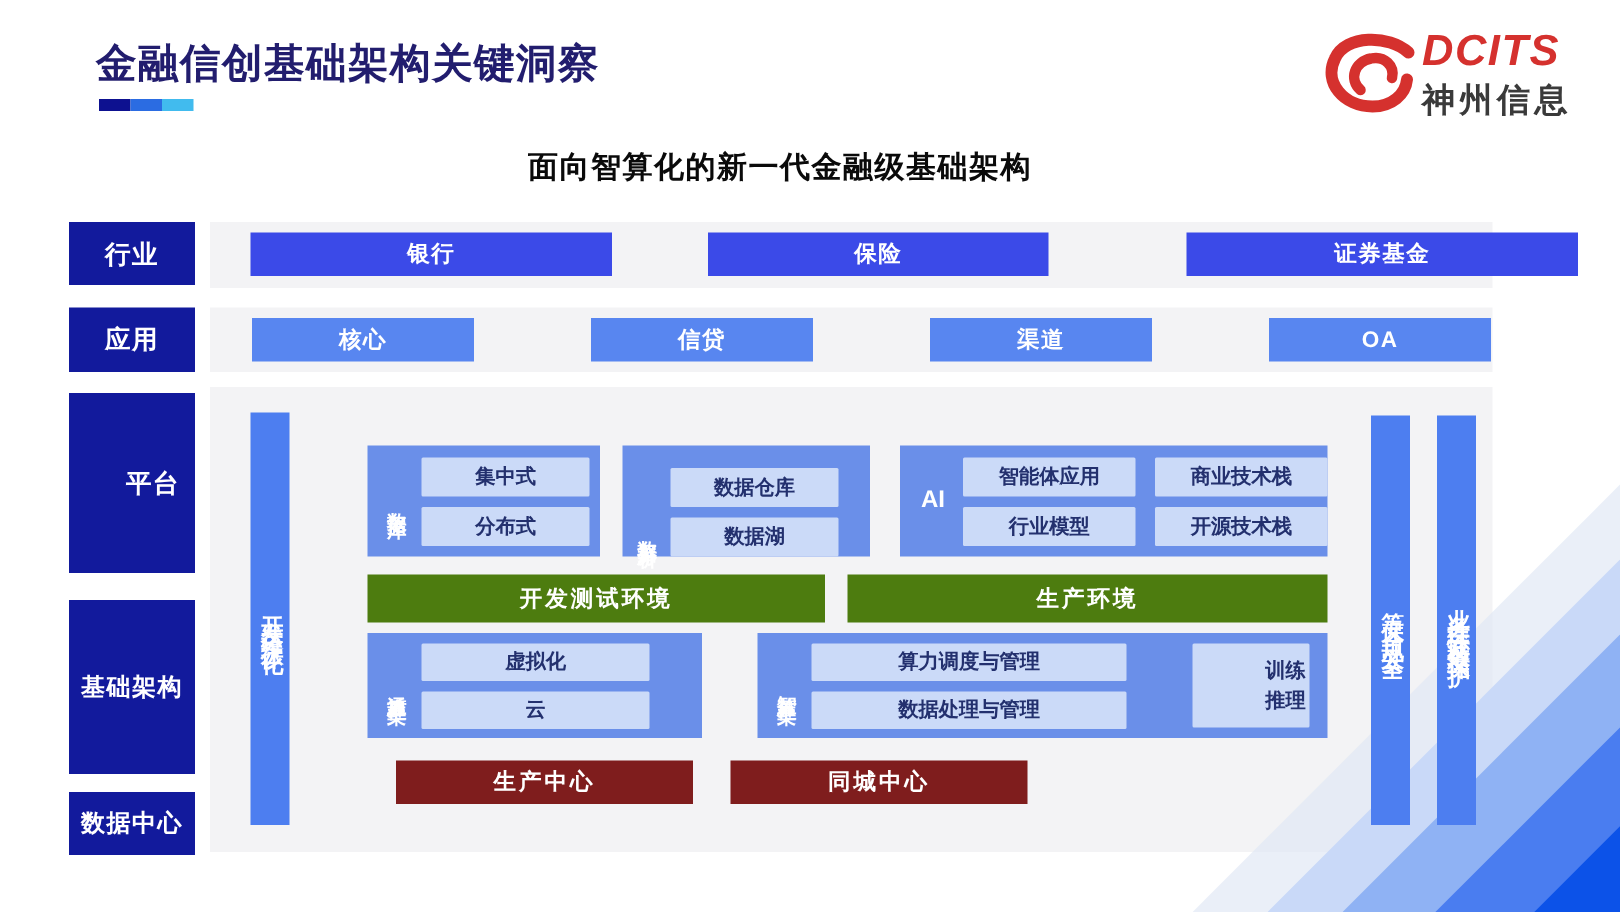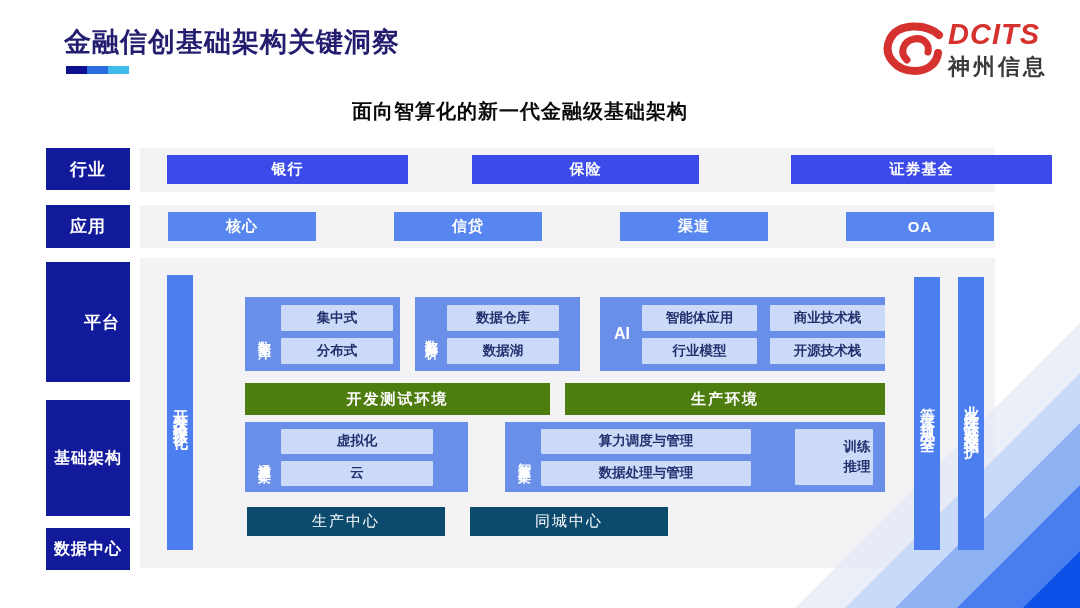--- a/index.html
+++ b/index.html
@@ -54,42 +54,42 @@
   .group { position:absolute; background:#6a8fe9; display:flex; align-items:center; z-index:2; }
   .g-label { color:#fff; font-weight:bold; font-size:13px; text-align:center; flex:0 0 auto; }
   .g-label-v { writing-mode:vertical-lr; text-orientation:upright; letter-spacing:2px; }
   .lab-3 { height:50px; } .lab-4 { height:64px; } .lab-2col { height:34px; line-height:16px; }
   .g-items { display:flex; flex-direction:column; gap:7px; margin-left:8px; }
   .lite { background:#cbdaf8; color:#23306e; font-weight:bold; font-size:13.5px;
           display:flex; align-items:center; justify-content:center; height:26px; border-radius:1px; }
 
   .grp-db  { left:105px; top:39px; width:155px; height:74px; padding-left:10px; }
   .grp-db  .lite { width:112px; }
-  .grp-ana { left:275px; top:39px; width:165px; height:74px; padding-left:8px; }
+  .grp-ana { left:275px; top:39px; width:165px; height:74px; padding-left:8px;align-items:flex-end; }
   .grp-ana .lite { width:112px; }
   .grp-ai  { left:460px; top:39px; width:285px; height:74px; padding-left:14px; }
   .grp-ai .g-label { font-size:16px; }
   .ai-grid { display:grid; grid-template-columns:115px 115px; gap:7px 13px; margin-left:12px; }
 
   .env { position:absolute; top:125px; height:32px; background:#4d7c0f; color:#fff; font-weight:bold; font-size:15px;
          letter-spacing:2px; display:flex; align-items:center; justify-content:center; z-index:2; }
   .env-dev  { left:105px; width:305px; }
   .env-prod { left:425px; width:320px; }
 
   .grp-gen { left:105px; top:164px; width:223px; height:70px; padding-left:10px; }
   .grp-gen .lite { width:152px; height:25px; }
   .grp-int { left:365px; top:164px; width:380px; height:70px; padding-left:10px; }
   .grp-int .lite { width:210px; height:25px; }
   .side-item { position:absolute; right:12px; top:7px; width:78px; height:56px; background:#cbdaf8; color:#23306e;
                font-weight:bold; font-size:13.5px; display:flex; align-items:center; justify-content:center;
                text-align:center; white-space:pre-line; line-height:1.5; border-radius:1px;padding-left:46px; }
 
-  .center-box { position:absolute; top:249px; height:29px; width:198px; background:#0c4a6e; color:#fff;
-                font-weight:normal; font-size:15px; letter-spacing:2px; display:flex; align-items:center;
-                justify-content:center; z-index:2; }
+  .center-box { position:absolute; top:249px; height:29px; width:198px; background:#7f1d1d; color:#fff;
+                font-weight:bold; font-size:15px; letter-spacing:2px; display:flex; align-items:center;
+                justify-content:center; z-index:2;margin-left:17px; }
   .c0 { left:107px; } .c1 { left:330px; } .c2 { left:555px; }
 
   
   .decor { position:absolute; right:0; bottom:0; width:340px; height:340px; pointer-events:none; }
   .tri { position:absolute; inset:0; }
   .t5 { clip-path:polygon(100% 16.2%, 100% 100%, 16.2% 100%); background:rgba(222,230,244,0.65); }
   .t4 { clip-path:polygon(100% 30.9%, 100% 100%, 30.9% 100%); background:#c9d9f8; }
   .t3 { clip-path:polygon(100% 45.6%, 100% 100%, 45.6% 100%); background:#8fb2f4; }
   .t2 { clip-path:polygon(100% 63.8%, 100% 100%, 63.8% 100%); background:#4a7df0; }
   .t1 { clip-path:polygon(100% 83.2%, 100% 100%, 83.2% 100%); background:#0c52e8; }

